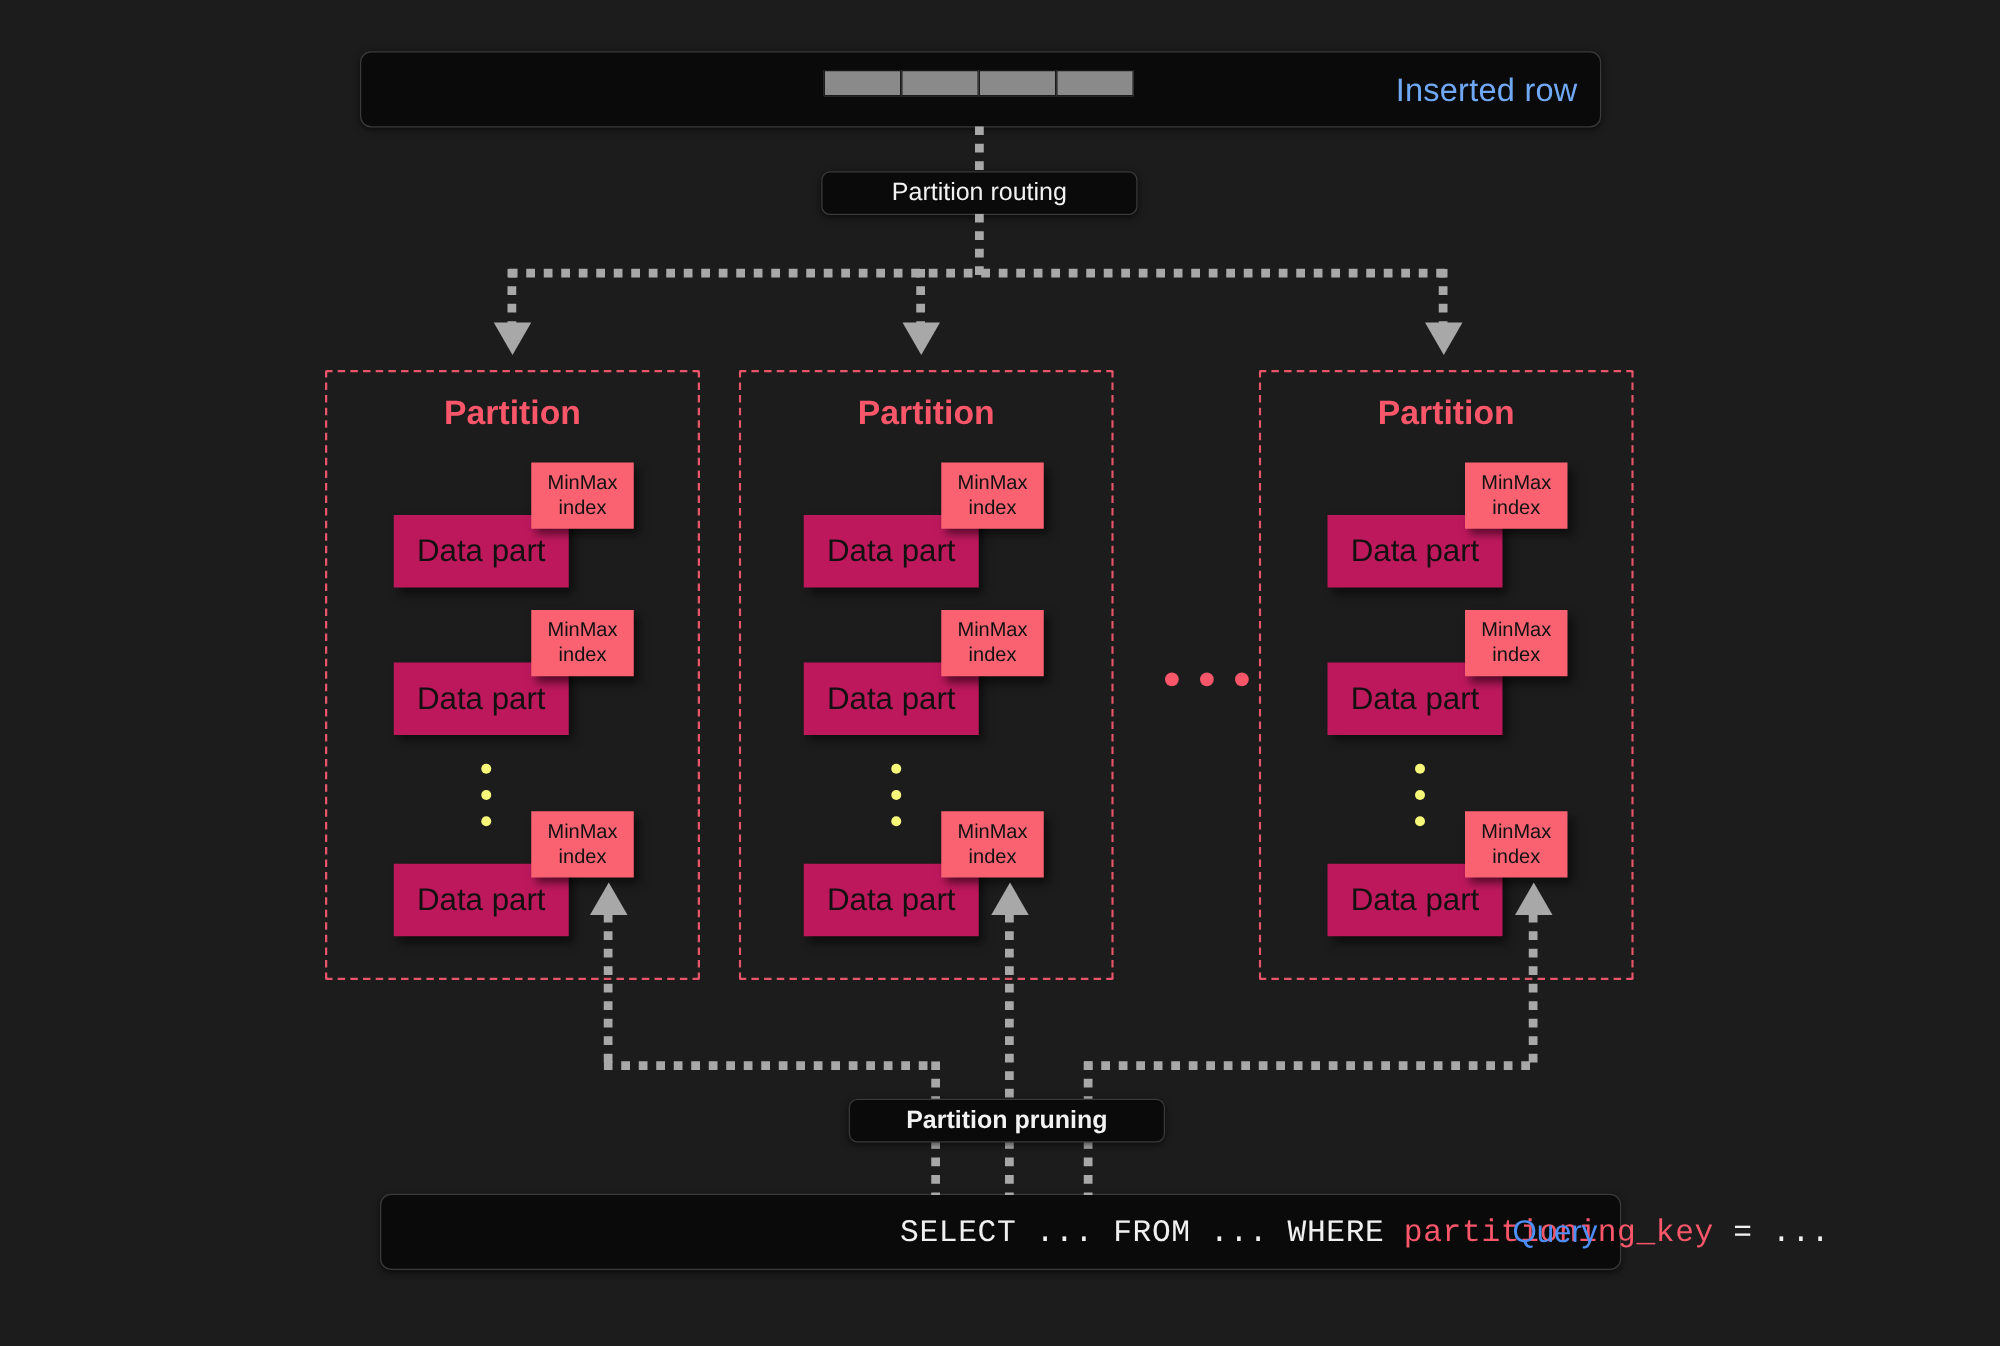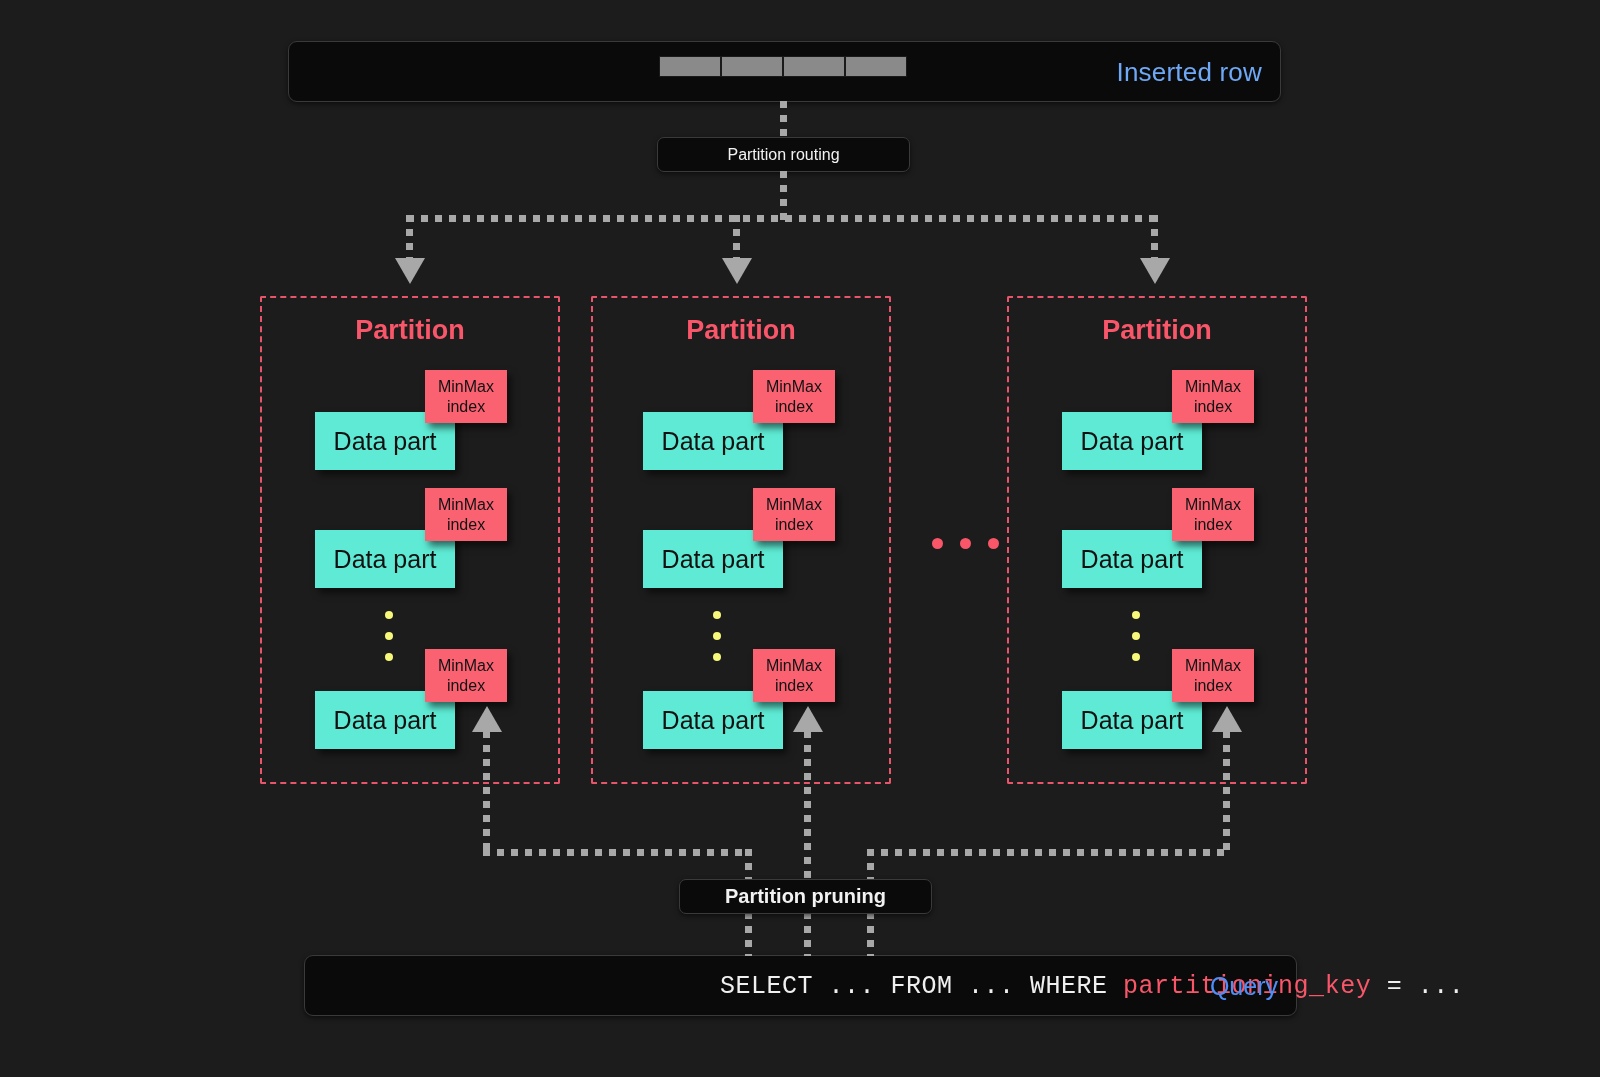--- a/index.html
+++ b/index.html
@@ -32,21 +32,21 @@
   .row-cell{
     width:62px;height:21px;background:#8a8a8a;border:1px solid #1a1a1a;
     box-sizing:border-box;
   }
 
   
   #partition-routing-box{
     left:657px;top:137px;width:253px;height:35px;
     display:flex;align-items:center;justify-content:center;
   }
-  #partition-routing-label{color:#f2f2f2;font-size:16px;white-space:nowrap;}
+  #partition-routing-label{color:#f2f2f2;font-size:20px;white-space:nowrap;}
 
   #partition-pruning-box{
     left:679px;top:879px;width:253px;height:35px;
     display:flex;align-items:center;justify-content:center;
     z-index:6;
     font-weight:bold;
   }
   #partition-pruning-label{color:#f2f2f2;font-size:20px;white-space:nowrap;}
 
   
@@ -70,21 +70,21 @@
     background:transparent;
     font-weight:bold;
   }
   .partition-title{
     position:absolute;left:0;right:0;top:17px;text-align:center;
     color:#f9566a;font-size:27px;
   }
 
   
   .datapart{
-    background:#5eead4;
+    background:#be185d;
     color:#111;
     display:flex;align-items:center;justify-content:center;
     font-size:25px;
     box-shadow:4px 5px 7px rgba(0,0,0,.55);
     z-index:2;
   }
   .minmax{
     background:#fa6272;
     color:#121212;
     display:flex;flex-direction:column;align-items:center;justify-content:center;

